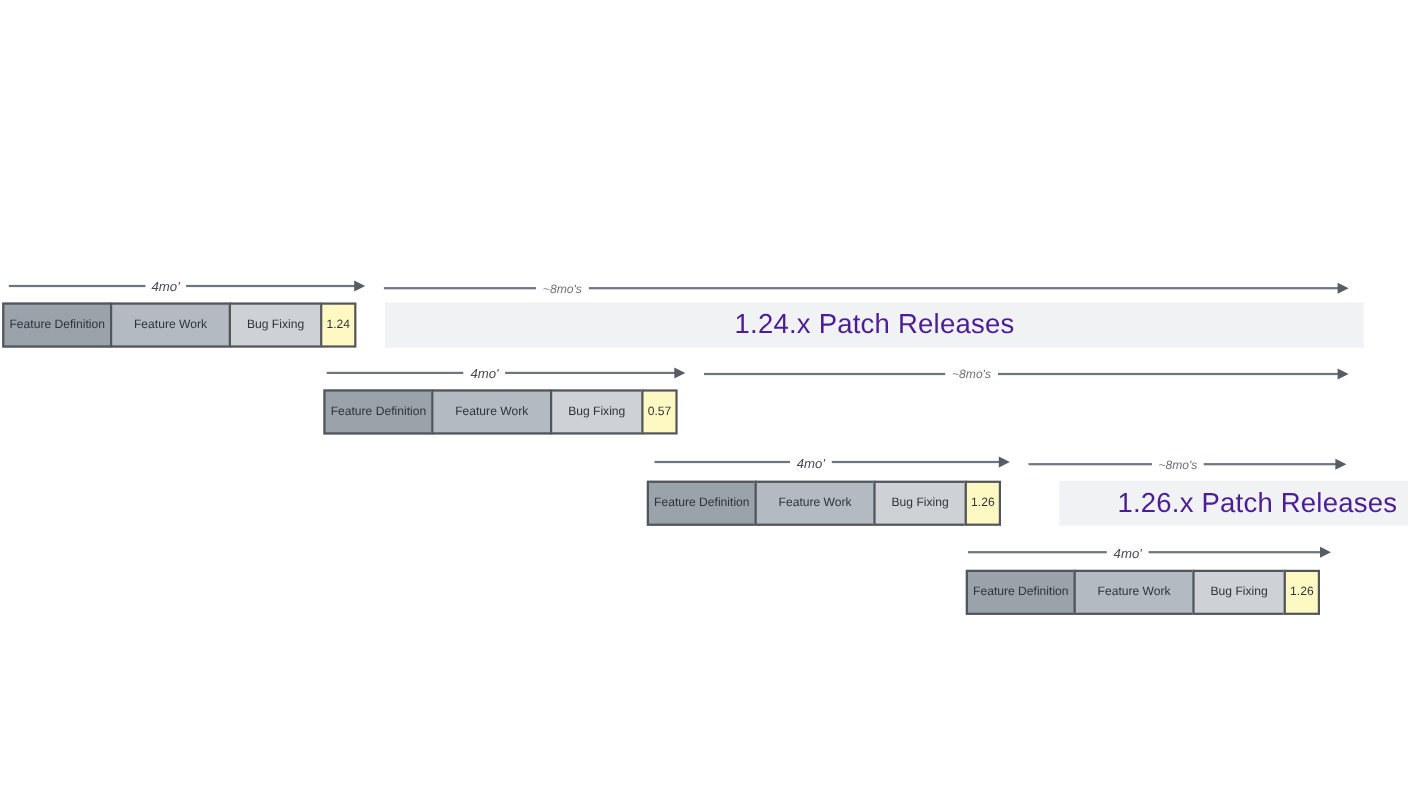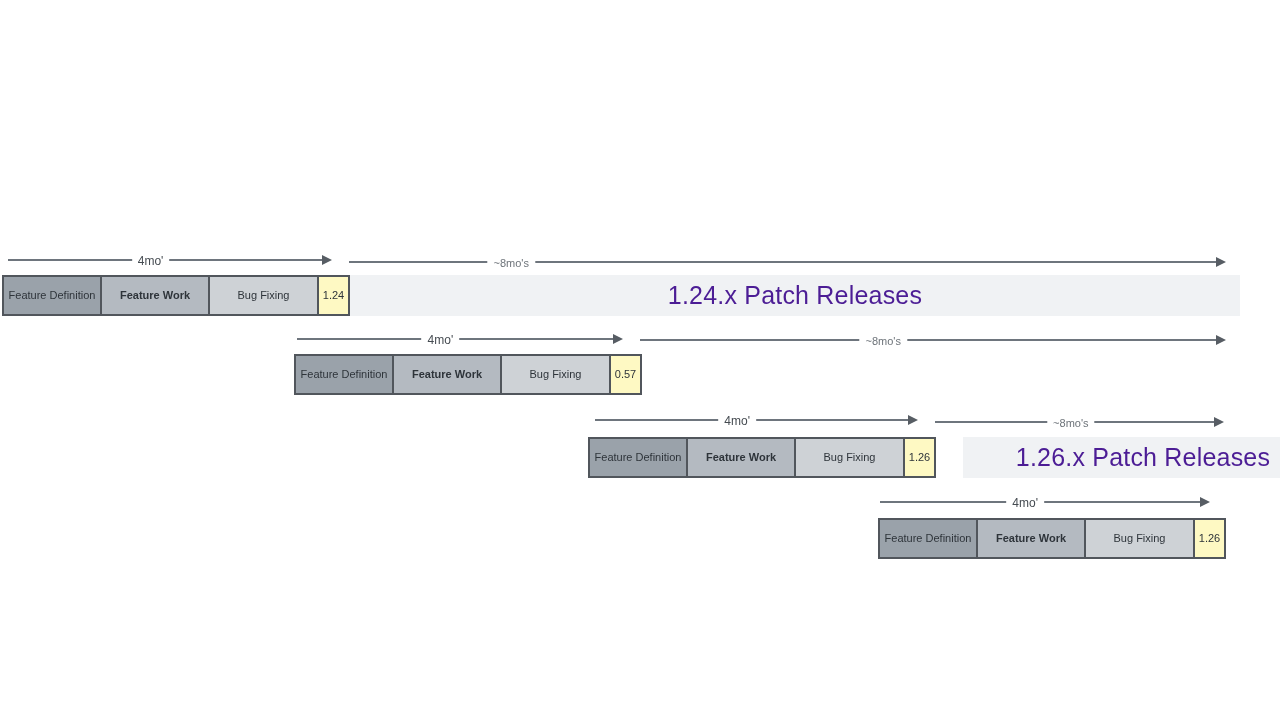--- a/index.html
+++ b/index.html
@@ -10,21 +10,21 @@
   }
   .stage {
     position: relative;
     width: 1280px;
     height: 719px;
     background: #ffffff;
     overflow: hidden;
   }
 
   
-  .arrow { position: absolute; height: 16px; }
+  .arrow { position: absolute; height: 16px; font-style: italic; }
   .arrow .shaft {
     position: absolute; top: 6px; left: 0; right: 0;
     height: 0; border-top: 2px solid #6e757d;
   }
   .arrow .shaft.to-head { right: 8px; }
   .arrow .head {
     position: absolute; top: 2px; right: 0;
     width: 0; height: 0;
     border-left: 10px solid #575d64;
     border-top: 5px solid transparent;
@@ -50,22 +50,22 @@
     border: 2px solid #51565c;
     display: flex; align-items: center; justify-content: center;
     text-align: center;
     font-size: 11px;
     line-height: 1.25;
     color: #2e343a;
     padding: 12px 4px;
   }
   .pbox + .pbox { margin-left: -2px; }
   .fd  { width: 100px; background: #9aa2aa; }
-  .fw  { width: 110px; background: #b4bac1; font-weight: bold; }
-  .bf  { width: 111px;  background: #ced2d6; }
+  .fw  { width: 110px; background: #b4bac1; }
+  .bf  { width: 85px;  background: #ced2d6; }
   .ver { width: 33px;  background: #fef9c3; }
 
   
   .patchbar {
     position: absolute;
     height: 41px;
     background: #f0f2f4;
     display: flex; align-items: center; justify-content: center;
     font-size: 25px;
     color: #4c1d95;

